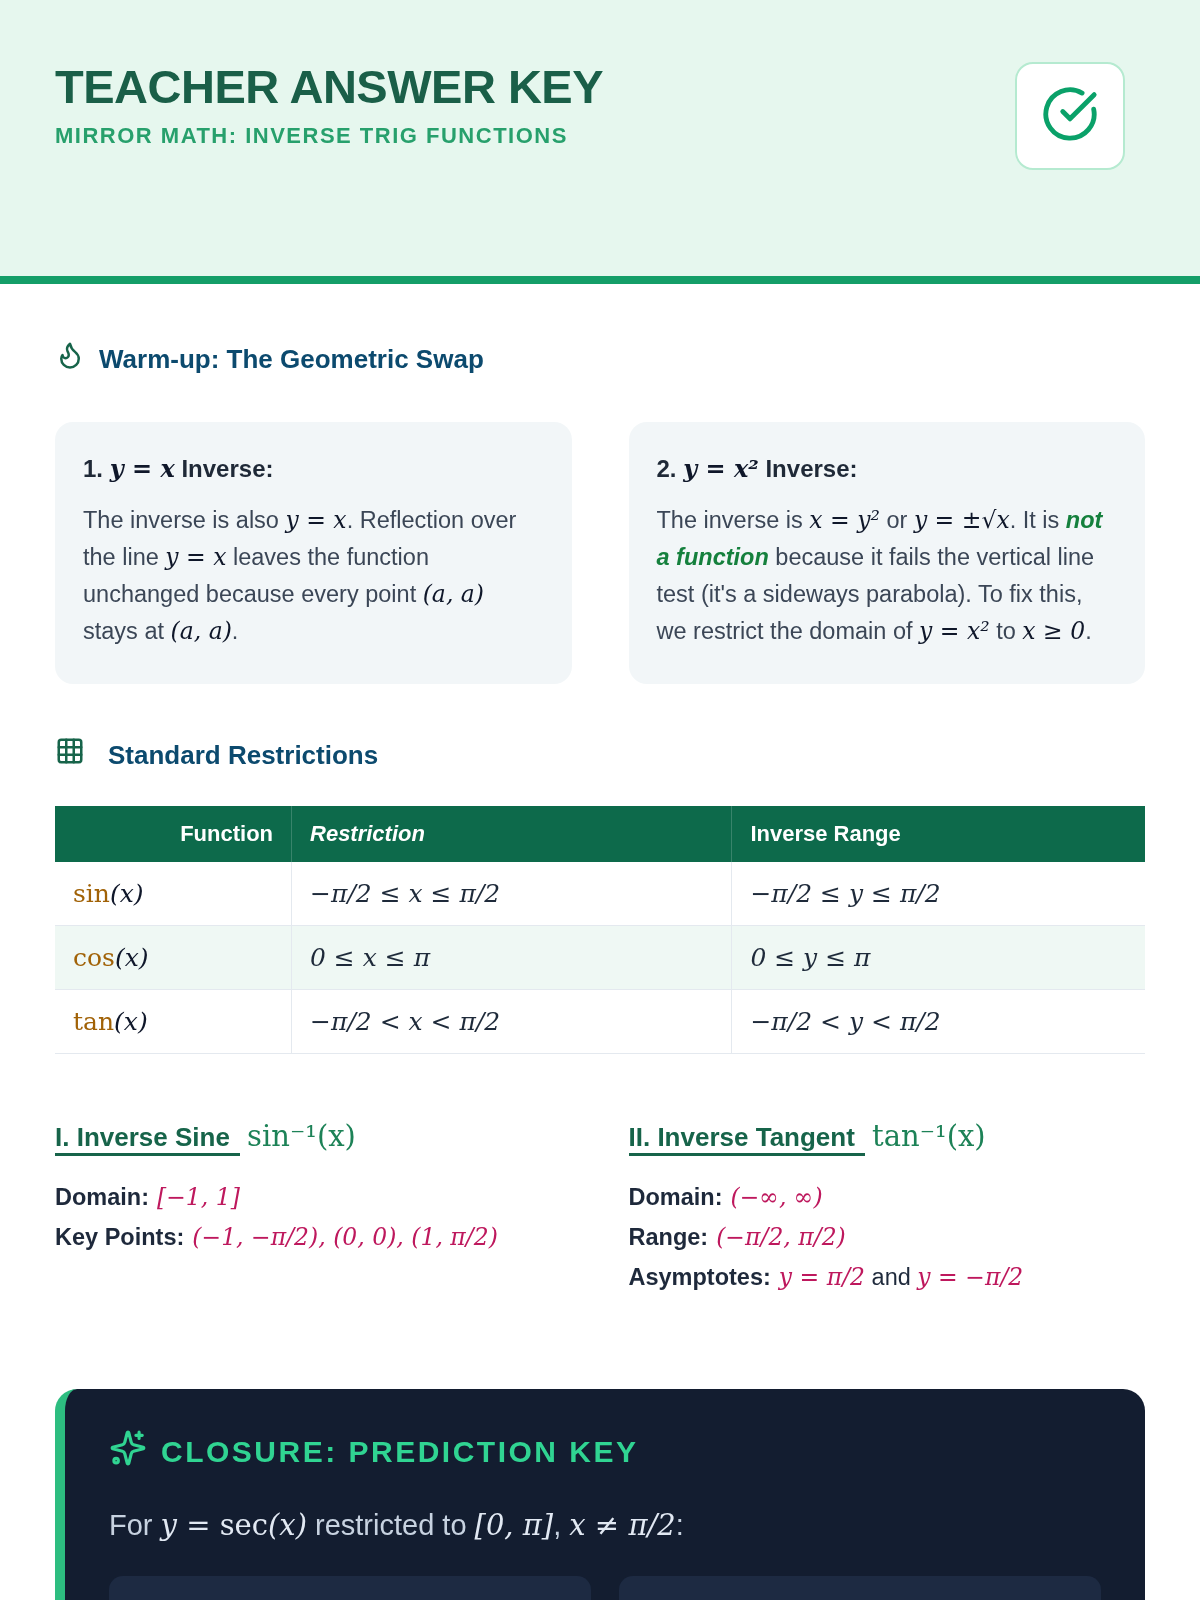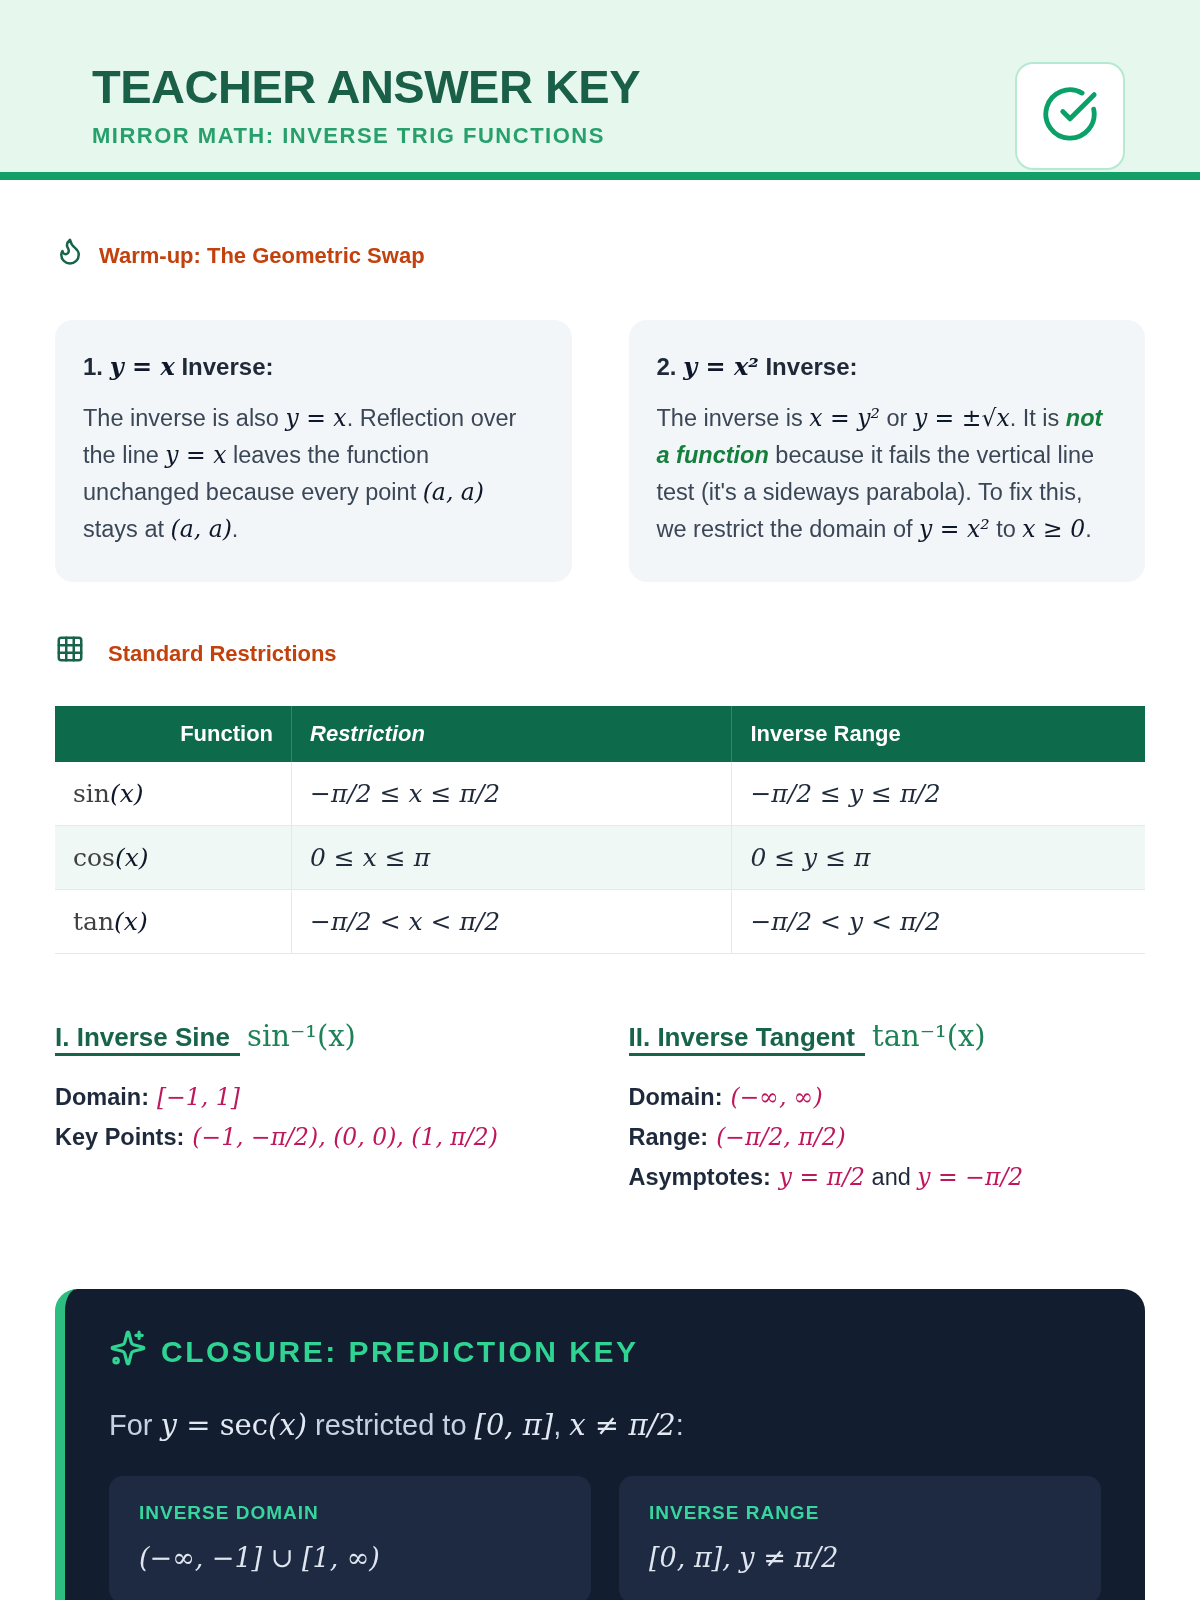--- a/index.html
+++ b/index.html
@@ -1,30 +1,30 @@
 <!DOCTYPE html>
 <html><head>
 <meta charset="utf-8">
 <style>
   html,body{margin:0;padding:0;background:#ffffff;}
   .page{width:1200px;height:1600px;overflow:hidden;background:#ffffff;
         font-family:"Liberation Sans", sans-serif;color:#374151;}
 
   
-  .hero{background:#e6f7ee;height:172px;position:relative;padding-left:37px;}
+  .hero{background:#e6f7ee;height:276px;position:relative;}
   .hero-inner{padding:62px 75px 0 55px;display:flex;justify-content:space-between;align-items:flex-start;}
   .hero h1{margin:0;font-size:47px;font-weight:900;letter-spacing:-.5px;color:#1a5f48;line-height:1.05;}
   .hero .subtitle{margin-top:12px;font-size:22px;font-weight:800;letter-spacing:1.5px;color:#27a06c;}
   .badge{width:110px;height:108px;background:#ffffff;border:2px solid #b5ead0;border-radius:18px;
          box-sizing:border-box;display:flex;align-items:center;justify-content:center;}
   .accent-bar{height:8px;background:#149e68;}
 
   
   main{padding:0 55px;}
-  .sec-h{display:flex;align-items:center;gap:14px;font-size:22px;font-weight:800;color:#c2410c;line-height:34px;}
+  .sec-h{display:flex;align-items:center;gap:14px;font-size:26px;font-weight:800;color:#0c4a6e;line-height:34px;}
   .sec-h svg{flex:0 0 auto;}
 
   .warmup .sec-h{margin-top:56px;}
   .cards{display:grid;grid-template-columns:1fr 1fr;gap:57px;margin-top:44px;}
   .card{background:#f2f6f8;border-radius:18px;padding:30px 28px 34px;box-sizing:border-box;}
   .card h3{margin:0 0 16px 0;font-size:24px;font-weight:800;color:#1f2937;line-height:34px;}
   .card p{margin:0;font-size:23.5px;line-height:37px;color:#3b4656;}
 
   .restrictions .sec-h{margin-top:52px;gap:23px;}
   table{width:100%;border-collapse:collapse;margin-top:32px;}
@@ -55,21 +55,21 @@
   .closure .intro .seg-m,.closure .intro .seg-f{color:#e2e9f3;}
   .mini-cards{display:grid;grid-template-columns:1fr 1fr;gap:28px;margin-top:34px;}
   .mini{background:#1d2a42;border-radius:14px;padding:26px 30px 30px;}
   .mini-label{font-size:19px;font-weight:800;letter-spacing:1px;color:#36d69e;}
   .mini-value{margin-top:18px;font-size:27px;color:#dfe6f0;font-family:"DejaVu Serif", serif;font-style:italic;}
 
   
   .seg-t{}
   .seg-b{font-weight:800;color:#1f2937;}
   .seg-m{font-family:"DejaVu Serif", serif;font-style:italic;color:#0f172a;}
-  .seg-f{font-family:"DejaVu Serif", serif;font-style:normal;color:#404040;}
+  .seg-f{font-family:"DejaVu Serif", serif;font-style:normal;color:#a16207;}
   .seg-gbi{color:#15803d;font-weight:800;font-style:italic;}
 </style>
 </head>
 <body>
 
 <div class="page">
 
   <header class="hero">
     <div class="hero-inner">
       <div>

